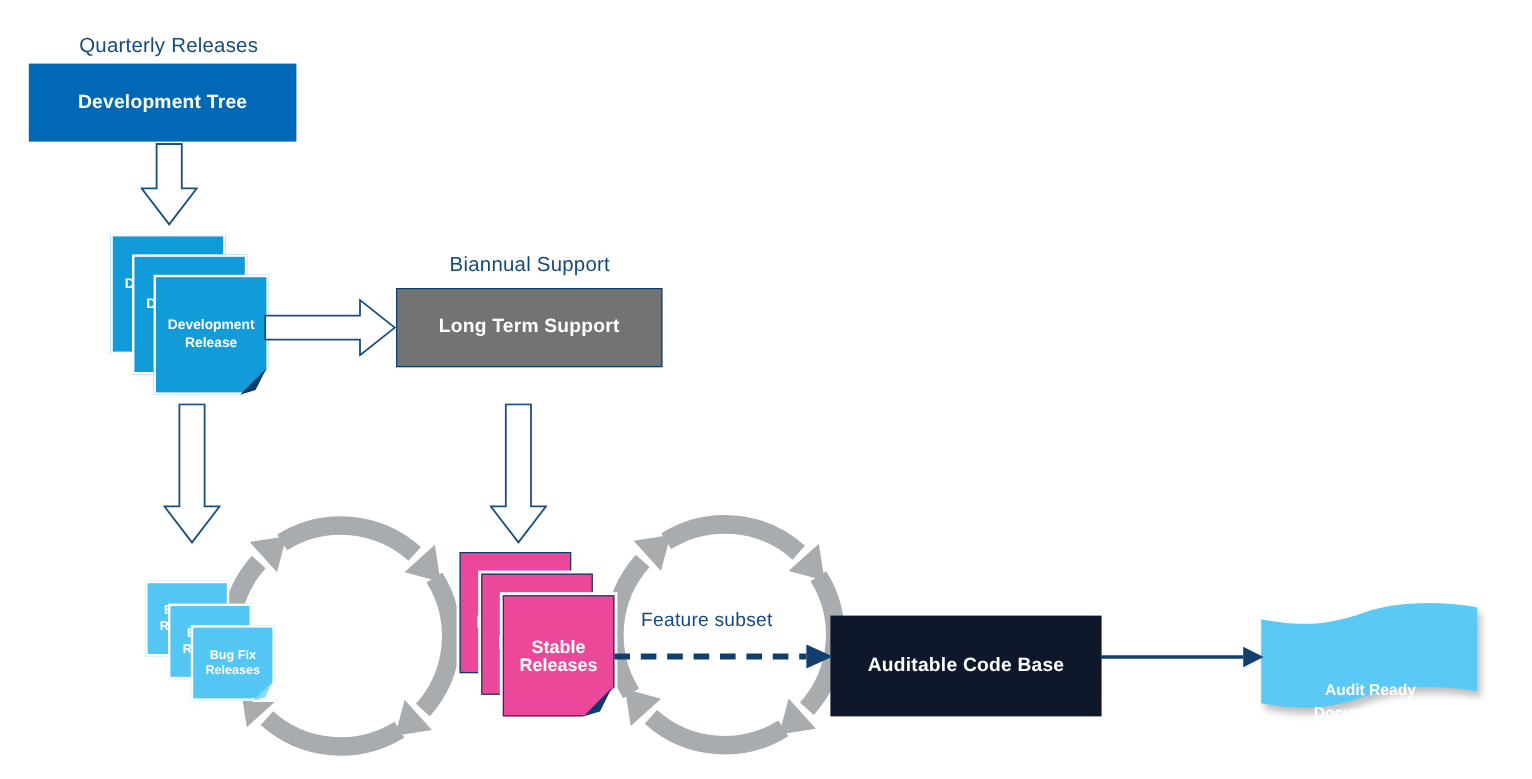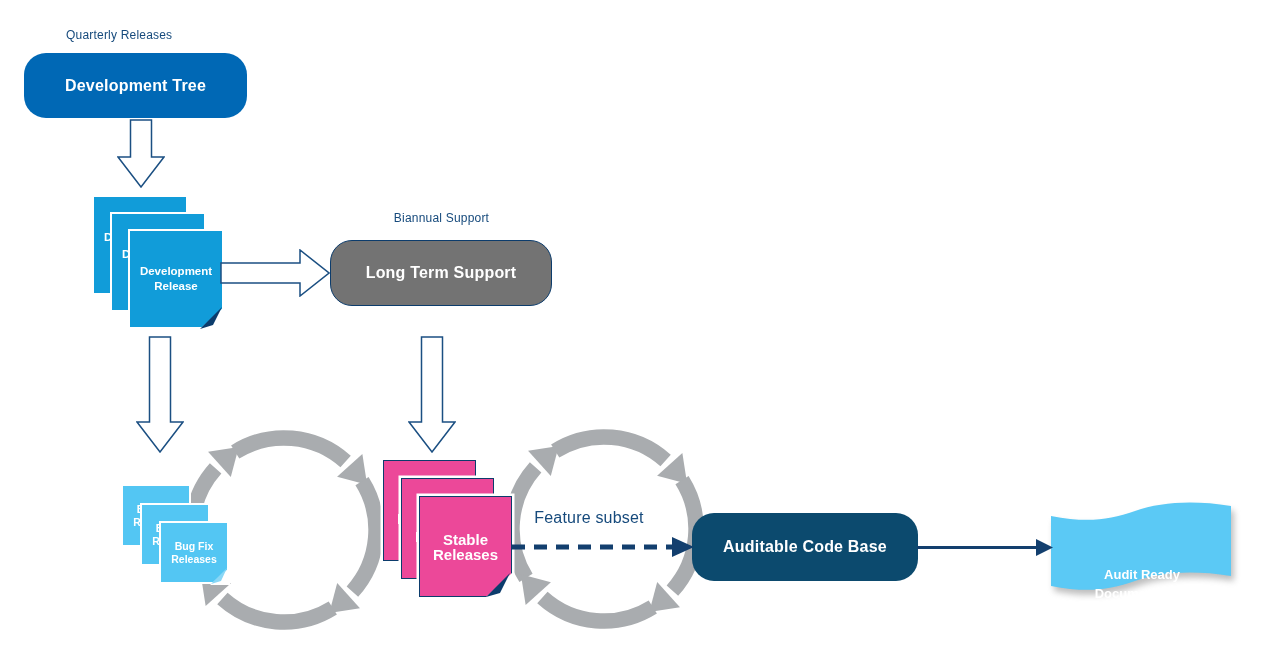--- a/index.html
+++ b/index.html
@@ -1,30 +1,30 @@
 <!DOCTYPE html>
 <html><head>
 <meta charset="utf-8">
 <style>
   html,body{margin:0;padding:0;background:#fff;}
   .canvas{position:relative;width:1277px;height:649px;background:#ffffff;
           font-family:"Liberation Sans",sans-serif;overflow:hidden;}
 
   
-  .heading{position:absolute;color:#164A7C;font-size:12px;font-weight:500;letter-spacing:.2px;}
+  .heading{position:absolute;color:#164A7C;font-size:17px;font-weight:500;letter-spacing:.2px;}
   #lbl-quarterly{left:66px;top:28px;}
   #lbl-biannual{left:330px;top:211px;width:223px;text-align:center;}
   #lbl-feature{left:496px;top:509px;width:186px;text-align:center;font-size:16px;}
 
   
   .node{position:absolute;display:flex;align-items:center;justify-content:center;
-        color:#fff;font-weight:700;font-size:16px;letter-spacing:.2px;z-index:2;text-align:center;border-radius:22px;}
+        color:#fff;font-weight:700;font-size:16px;letter-spacing:.2px;z-index:2;text-align:center;}
   #dev-tree{left:24px;top:53px;width:223px;height:65px;background:#0068B5;}
   #lts{left:330px;top:240px;width:220px;height:64px;background:#737373;border:1.5px solid #0C3C6C;}
-  #acb{left:692px;top:513px;width:226px;height:68px;background:#0c4a6e;}
+  #acb{left:692px;top:513px;width:226px;height:84px;background:#0f172a;}
 
   
   .card{position:absolute;display:flex;align-items:center;justify-content:center;
         color:#fff;font-weight:700;text-align:center;z-index:2;}
   .card .fold{position:absolute;}
   .dev-card{width:92px;height:96px;background:#119CD9;border:2.5px solid #fff;font-size:11.5px;line-height:15px;}
   #dev-c1{left:92px;top:195px;} #dev-c2{left:110px;top:212px;} #dev-c3{left:128px;top:229px;}
   .bug-card{width:66px;height:59px;background:#53C6F3;border:2.5px solid #fff;font-size:10.5px;line-height:13px;}
   #bug-c1{left:121px;top:484px;} #bug-c2{left:140px;top:503px;} #bug-c3{left:159px;top:521px;}
   .stable-card{width:91px;height:99px;background:#ec4899;border:1.5px solid #0C3C6C;

